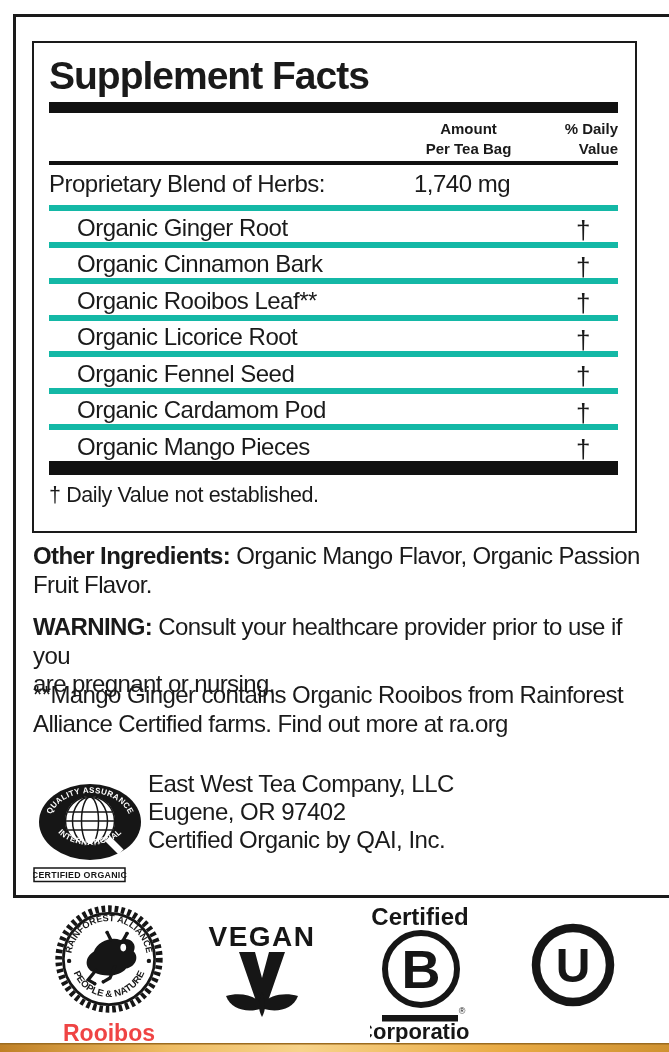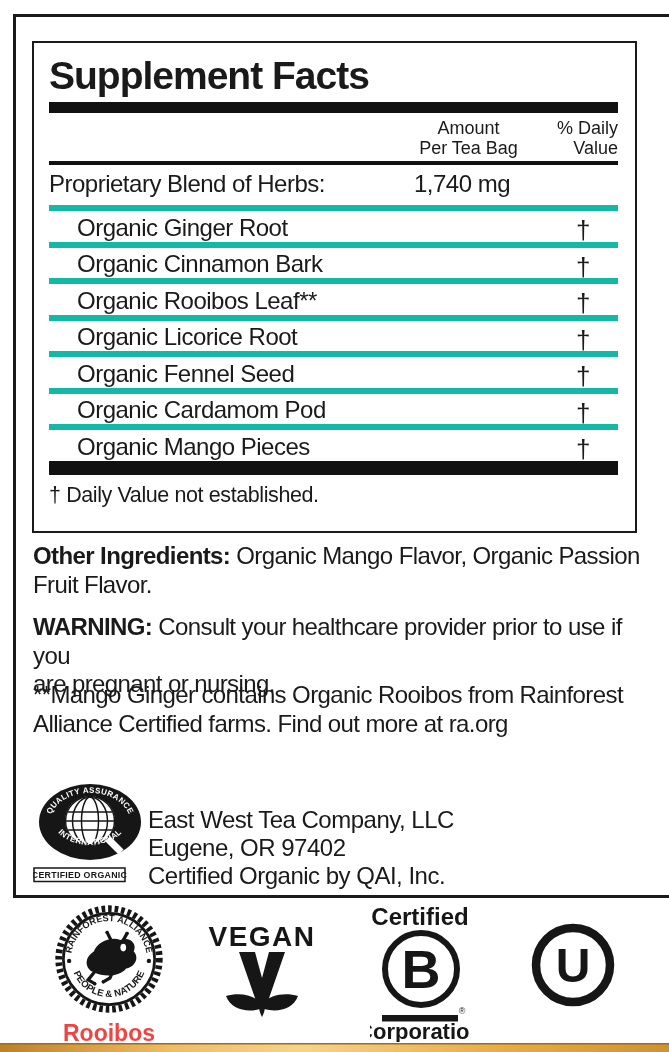--- a/index.html
+++ b/index.html
@@ -6,42 +6,42 @@
   .page{position:relative;width:669px;height:1052px;background:#ffffff;overflow:hidden;
         font-family:"Liberation Sans",sans-serif;color:#1a1a1a;}
   .label-frame{position:absolute;left:13px;top:14px;width:668px;height:884px;
         border:3px solid #1a1a1a;box-sizing:border-box;}
   
   .sf-box{position:absolute;left:16px;top:24px;width:605px;height:492px;
         border:2px solid #1a1a1a;box-sizing:border-box;padding:8px 17px 0 15px;}
   .sf-title{font-size:39px;font-weight:bold;letter-spacing:-1px;line-height:38px;margin-top:6px;white-space:nowrap;}
   .sf-serving{font-size:24px;letter-spacing:-0.5px;line-height:26px;margin-top:2px;white-space:nowrap;}
   .sf-bar{height:11px;background:#111;margin-top:7px;}
-  .sf-head{position:relative;height:48px;font-size:18px;font-weight:normal;line-height:19.5px;}
+  .sf-head{position:relative;height:48px;font-size:15px;font-weight:bold;line-height:19.5px;}
   .sf-head .amount{position:absolute;left:352px;top:6px;width:135px;text-align:center;}
   .sf-head .dv{position:absolute;right:0;top:6px;width:95px;text-align:right;}
   .sf-rule{height:4px;background:#111;}
   .sf-blend{position:relative;font-size:24px;letter-spacing:-0.5px;padding:6px 0 8px 0;line-height:26px;}
   .sf-blend .amt{position:absolute;left:365px;top:6px;}
   .sf-row{position:relative;height:36.5px;border-top:6px solid #14b8a6;display:flex;align-items:flex-end;
         font-size:24px;letter-spacing:-0.5px;padding-left:28px;box-sizing:border-box;}
   .sf-dagger{position:absolute;right:28px;top:4px;font-size:26px;}
   .sf-bar2{height:14px;background:#111;}
   .sf-foot{font-size:21.5px;letter-spacing:-0.4px;padding-top:8px;}
   
   .para{position:absolute;left:17px;width:607px;font-size:24px;line-height:28.5px;
         letter-spacing:-0.6px;white-space:pre-line;margin:0;}
   .para b{letter-spacing:-0.6px;}
   .p-other{top:525px;}
   .p-warning{top:596px;}
   .p-note{top:664px;}
   
   .company{position:absolute;left:17px;top:753px;display:flex;align-items:flex-start;}
   .qai-wrap{margin-top:11px;}
-  .address{margin-left:3px;font-size:24px;line-height:28px;letter-spacing:-0.5px;margin-top:36px;}
+  .address{margin-left:3px;font-size:24px;line-height:28px;letter-spacing:-0.5px;}
   
   .ra-badge{position:absolute;left:48px;top:902px;width:122px;text-align:center;}
   .ra-caption{font-size:23px;font-weight:bold;letter-spacing:0px;margin-top:0px;color:#ef4444;}
   .vegan-badge{position:absolute;left:202px;top:916px;}
   .bcorp-badge{position:absolute;left:370px;top:899px;}
   .ou-badge{position:absolute;left:529px;top:921px;}
   .band{position:absolute;left:0;top:1043px;width:669px;height:9px;
         background:linear-gradient(to right,#bf8026,#eebc63 25%,#f7d38a 45%,#e9ab45 75%,#cf9231);
         box-shadow:inset 0 1.5px 0 #9c6c20;}
 </style>

